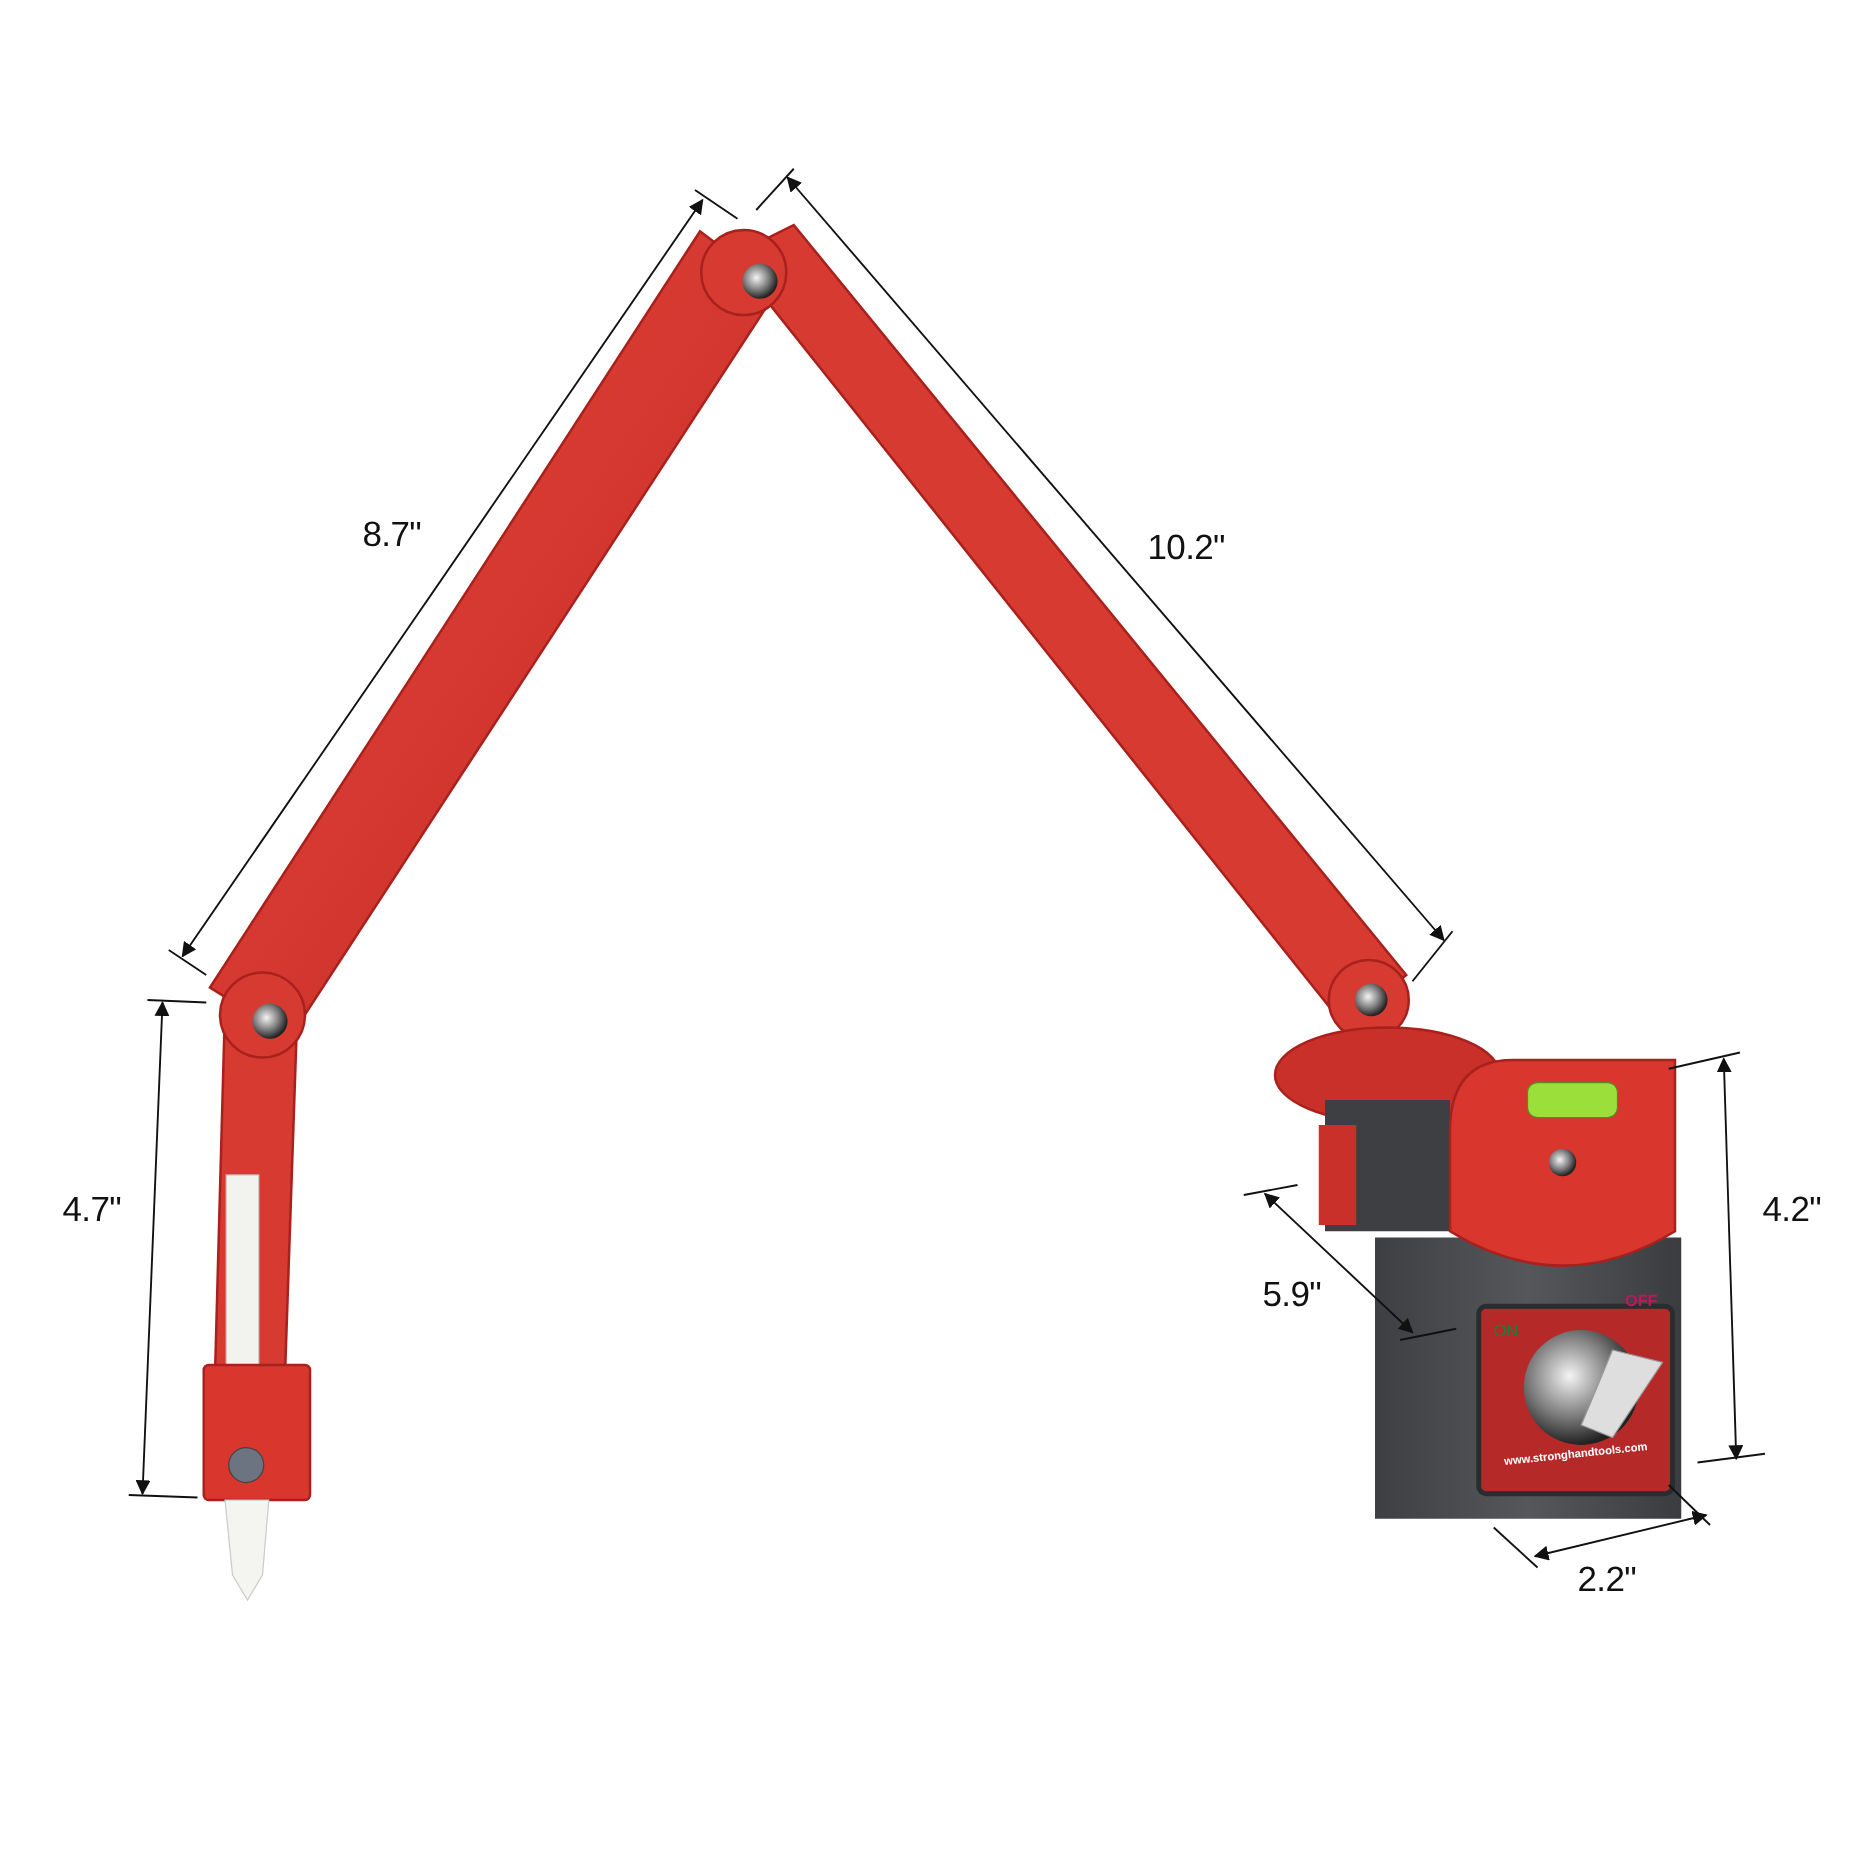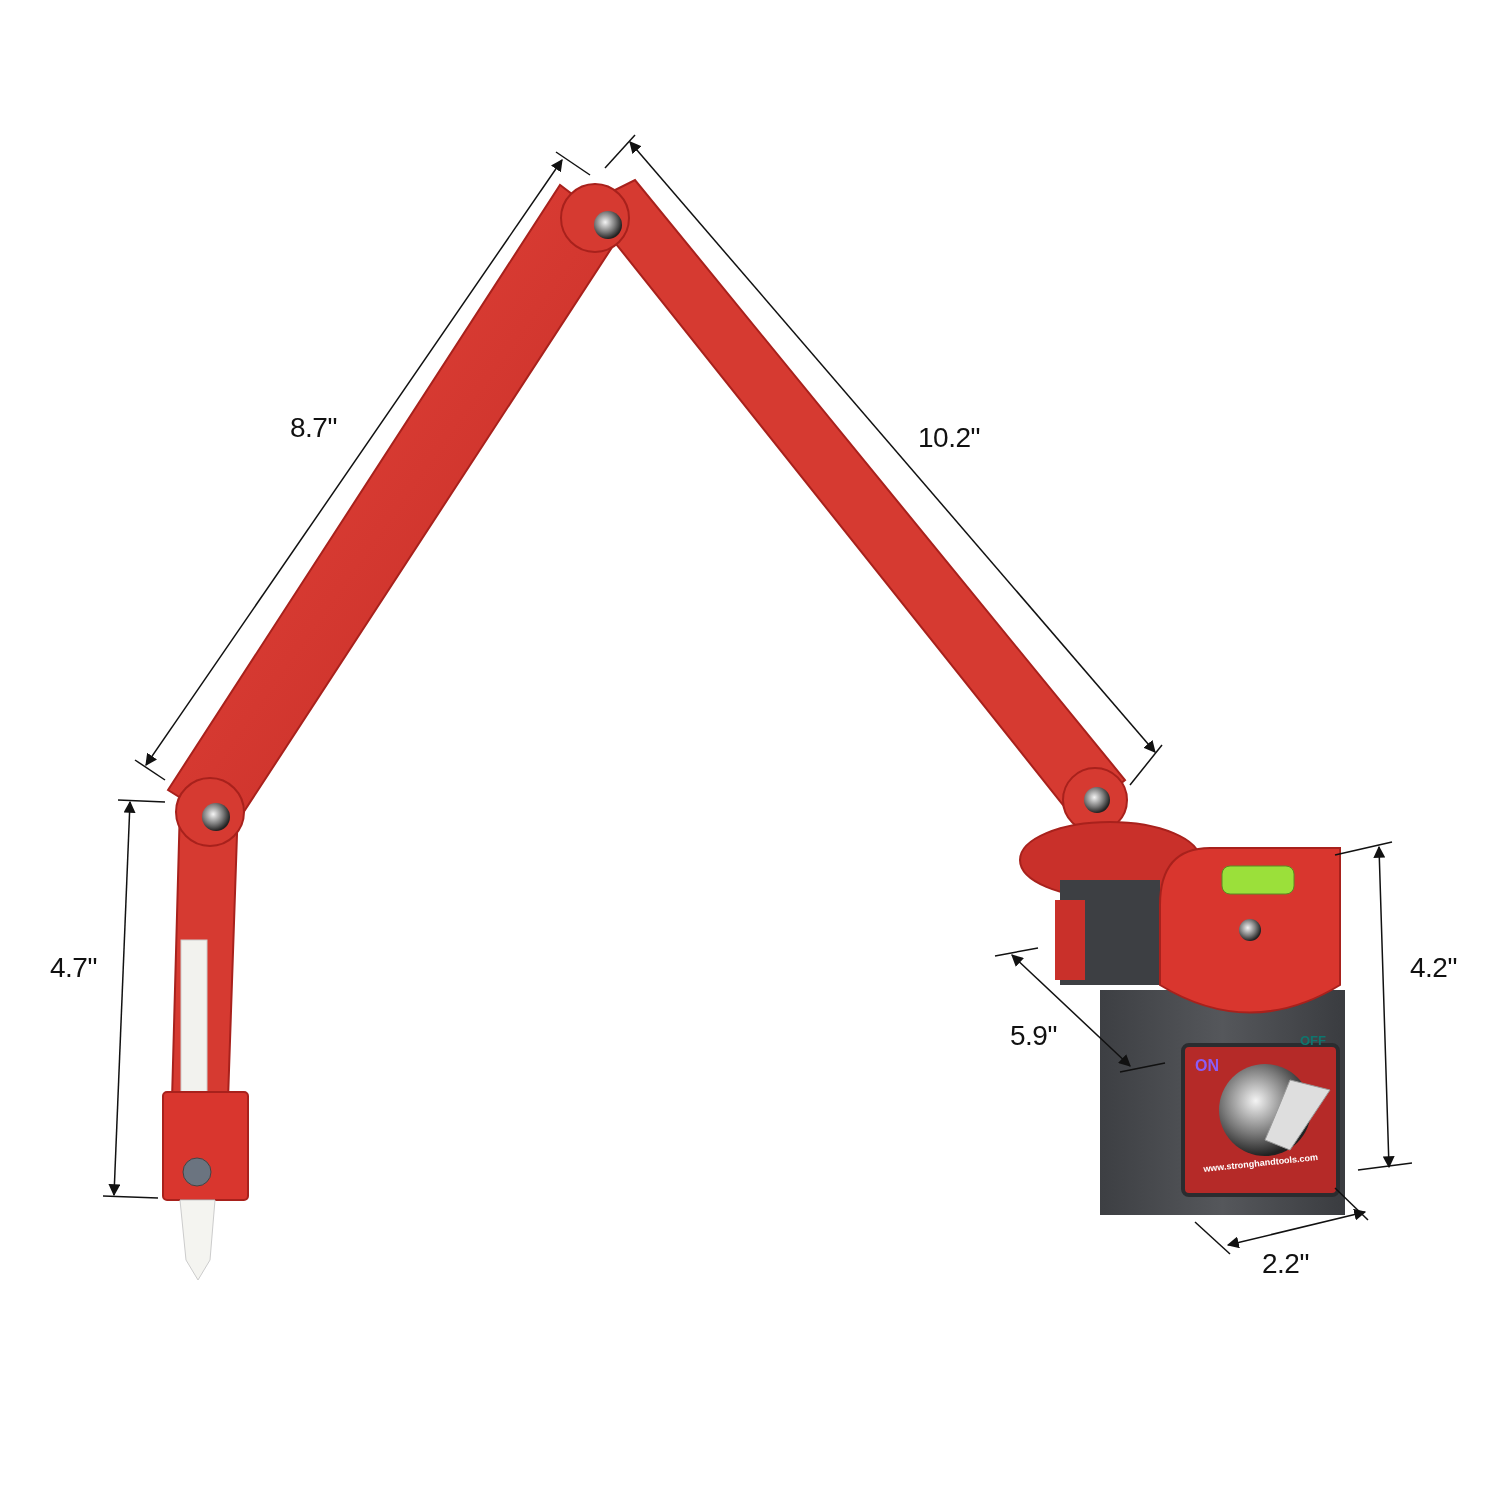--- a/index.html
+++ b/index.html
@@ -92,16 +92,16 @@
     </g>
   </svg>
 
   <div class="dim-label" style="left:290px;top:412px;">8.7"</div>
   <div class="dim-label" style="left:918px;top:422px;">10.2"</div>
   <div class="dim-label" style="left:50px;top:952px;">4.7"</div>
   <div class="dim-label" style="left:1410px;top:952px;">4.2"</div>
   <div class="dim-label" style="left:1010px;top:1020px;">5.9"</div>
   <div class="dim-label" style="left:1262px;top:1248px;">2.2"</div>
 
-  <div style="position:absolute;left:1195px;top:1057px;font-size:16px;font-weight:bold;color:#8b5cf6;">ON</div>
-  <div style="position:absolute;left:1300px;top:1033px;font-size:13px;font-weight:bold;color:#0f766e;">OFF</div>
+  <div style="position:absolute;left:1195px;top:1057px;font-size:13px;font-weight:normal;color:#15803d;">ON</div>
+  <div style="position:absolute;left:1300px;top:1033px;font-size:13px;font-weight:bold;color:#be185d;">OFF</div>
   <div style="position:absolute;left:1203px;top:1158px;font-size:9px;font-weight:bold;color:#fff;transform:rotate(-6deg);">www.stronghandtools.com</div>
 </div>
 
 </body></html>

